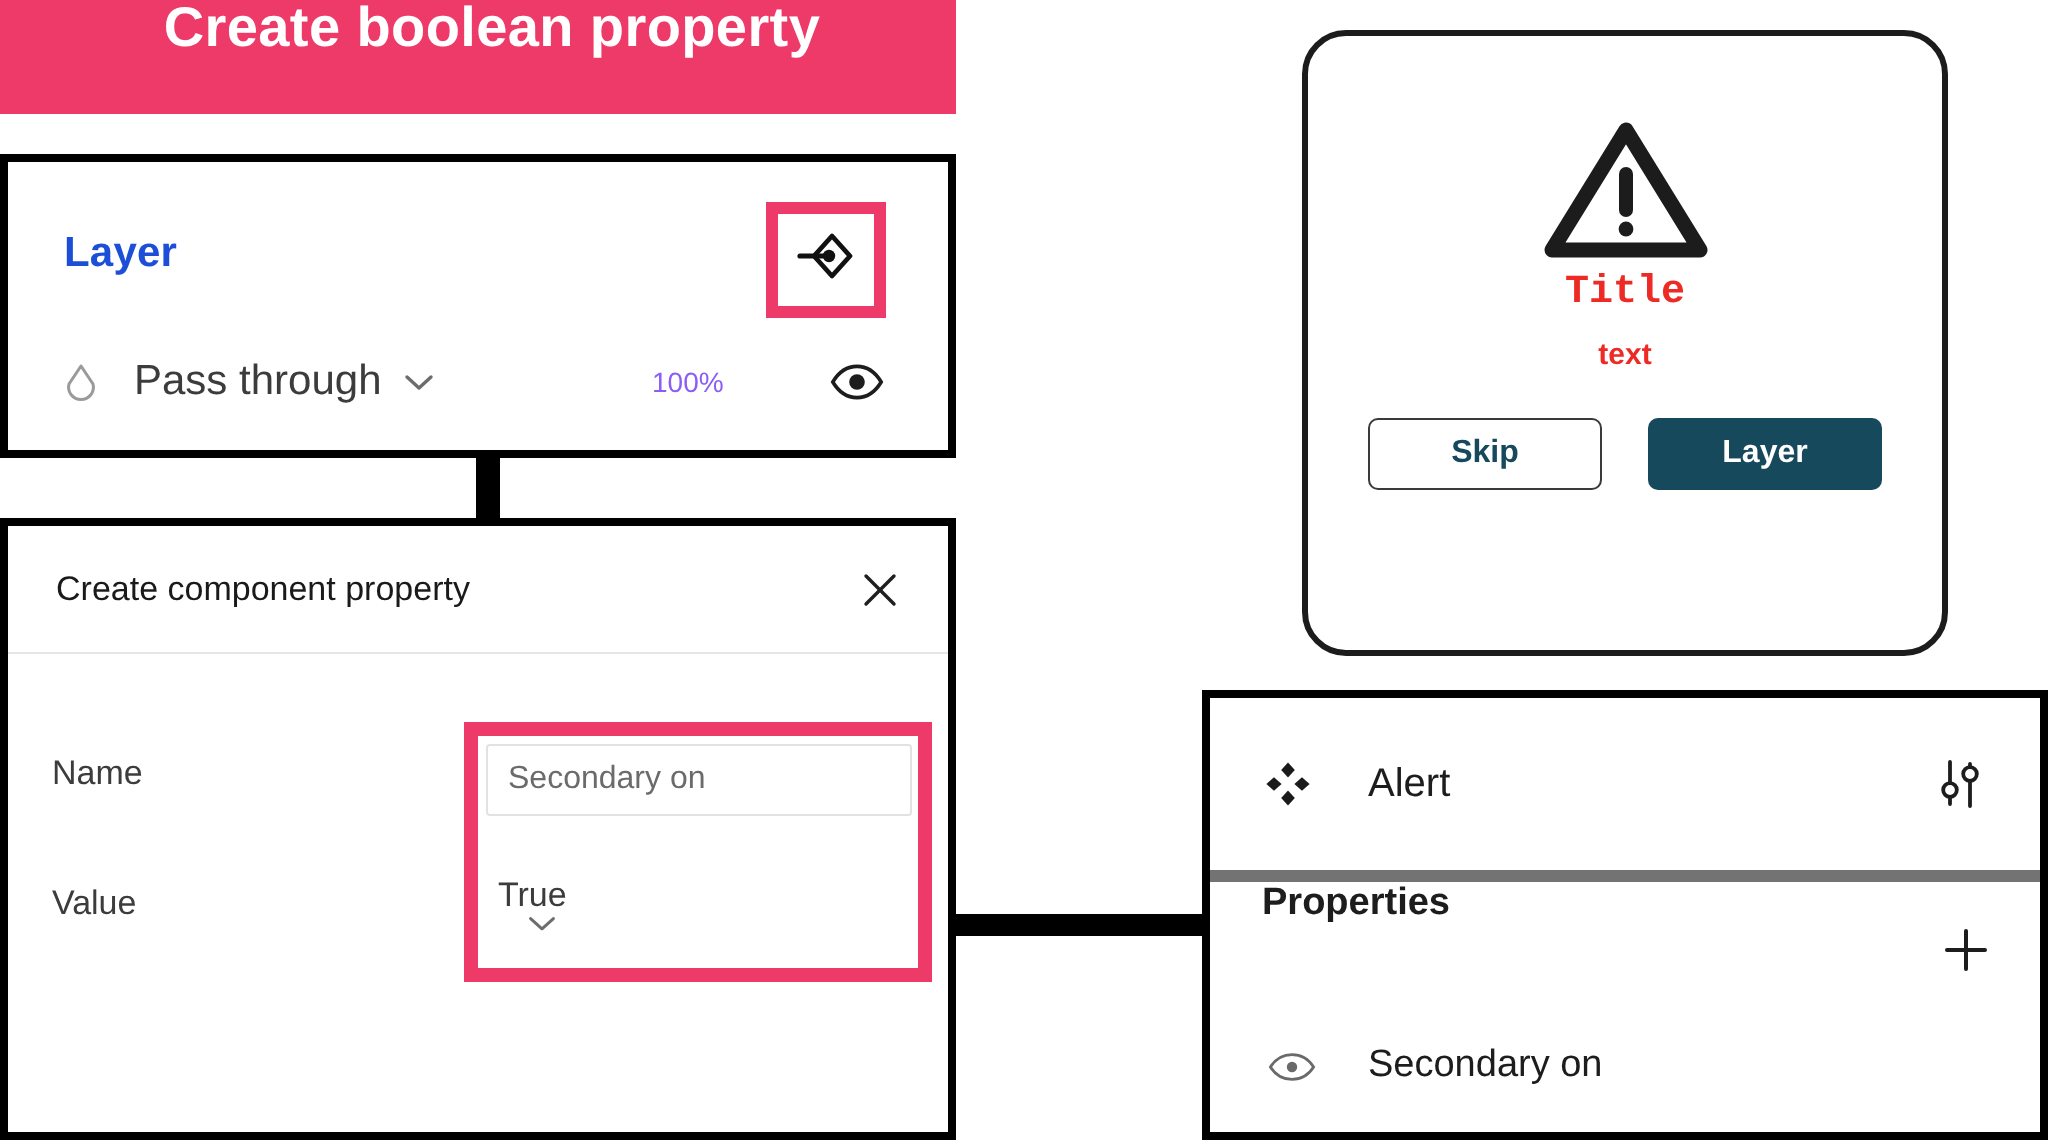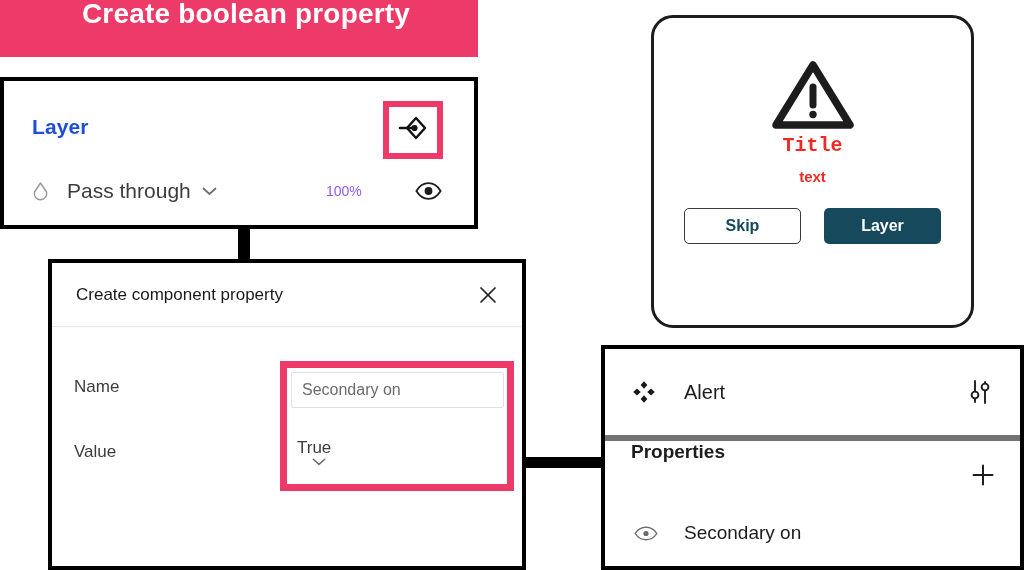--- a/index.html
+++ b/index.html
@@ -102,21 +102,21 @@
   .connector {
     position: absolute;
     background: #000000;
   }
   #connector-vertical { left: 238px; top: 229px; width: 12px; height: 30px; }
   #connector-horizontal { left: 474px; top: 457px; width: 128px; height: 11px; }
 
   
   #create-prop-panel {
     left: 0; top: 259px;
-    width: 478px; height: 311px; margin-left: 48px;
+    width: 478px; height: 311px;
   }
   #create-prop-panel .dlg-header {
     position: relative;
     height: 63px;
     border-bottom: 1px solid #e6e6e6;
   }
   #create-prop-panel .dlg-title {
     position: absolute;
     left: 24px; top: 50%;
     transform: translateY(-50%);

